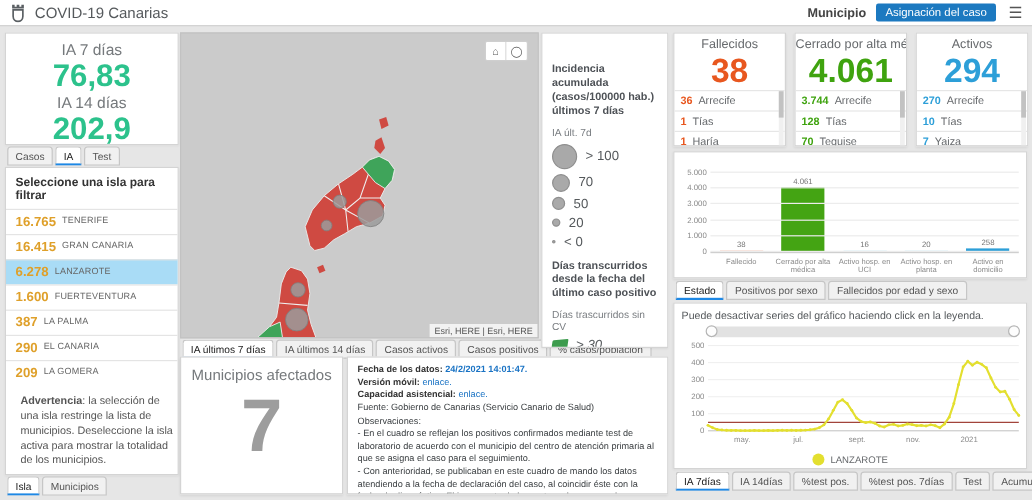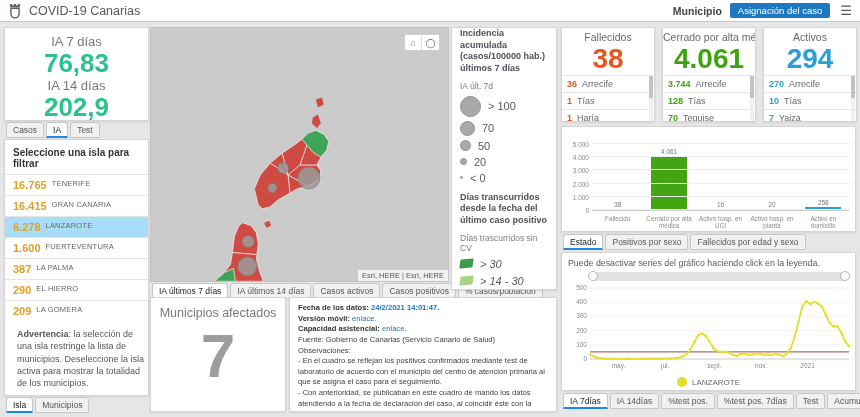--- a/index.html
+++ b/index.html
@@ -43,21 +43,21 @@
   
   #map { position:absolute; left:150px; top:27px; width:299px; height:255px; background:#cbcbcb; overflow:hidden; border:1px solid #c2c2c2; }
   #map svg { position:absolute; inset:0; }
   #map-controls { position:absolute; right:8px; top:6px; display:flex; background:#fff; border:1px solid #cfcfcf; border-radius:2px; }
   #map-controls span { width:17px; height:15px; display:flex; align-items:center; justify-content:center; font-size:9px; color:#555; cursor:pointer; }
   #map-controls span:first-child { border-right:1px solid #ddd; }
   #map-attr { position:absolute; right:0; bottom:0; background:rgba(255,255,255,.75); font-size:7.5px; color:#555; padding:1px 4px; }
   #map-tabs { left:152px; top:283px; }
 
   
-  #legend { left:451px; top:27px; width:106px; height:263px; padding:0 8px; overflow:hidden; }
+  #legend { left:451px; top:27px; width:106px; height:263px; padding:24px 8px; overflow:hidden; }
   #legend .t { font-size:9px; font-weight:bold; color:#4d5156; line-height:1.3; margin-bottom:6px; }
   #legend .st { font-size:8.5px; color:#7a7e82; margin-bottom:5px; }
   .lg-size { display:flex; align-items:center; gap:7px; margin-bottom:4px; }
   .lg-size .c { border-radius:50%; background:#a9a9a9; border:1px solid #8f8f8f; flex:none; }
   .lg-size .l, .lg-class .l { font-size:11px; color:#55595c; }
   .lg-class { display:flex; align-items:center; gap:7px; margin-bottom:5px;font-style:italic; }
   .lg-class .sw { width:13px; height:9px; transform:skewX(-14deg) rotate(-6deg); border-radius:1px; flex:none; }
 
   
   #muni-card { left:150px; top:297px; width:136px; height:115px; text-align:center; padding-top:8px; }
@@ -151,21 +151,21 @@
         <div class="island-row">
           <span class="num">1.600</span>
           <span class="nm">FUERTEVENTURA</span>
         </div>
         <div class="island-row">
           <span class="num">387</span>
           <span class="nm">LA PALMA</span>
         </div>
         <div class="island-row">
           <span class="num">290</span>
-          <span class="nm">EL HIERRO</span>
+          <span class="nm">EL CANARIA</span>
         </div>
         <div class="island-row">
           <span class="num">209</span>
           <span class="nm">LA GOMERA</span>
         </div>
       </div>
     <div id="warning">
       <b>Advertencia</b><span>: la selección de una isla restringe la lista de municipios. Deseleccione la isla activa para mostrar la totalidad de los municipios.</span>
     </div>
   </div>

